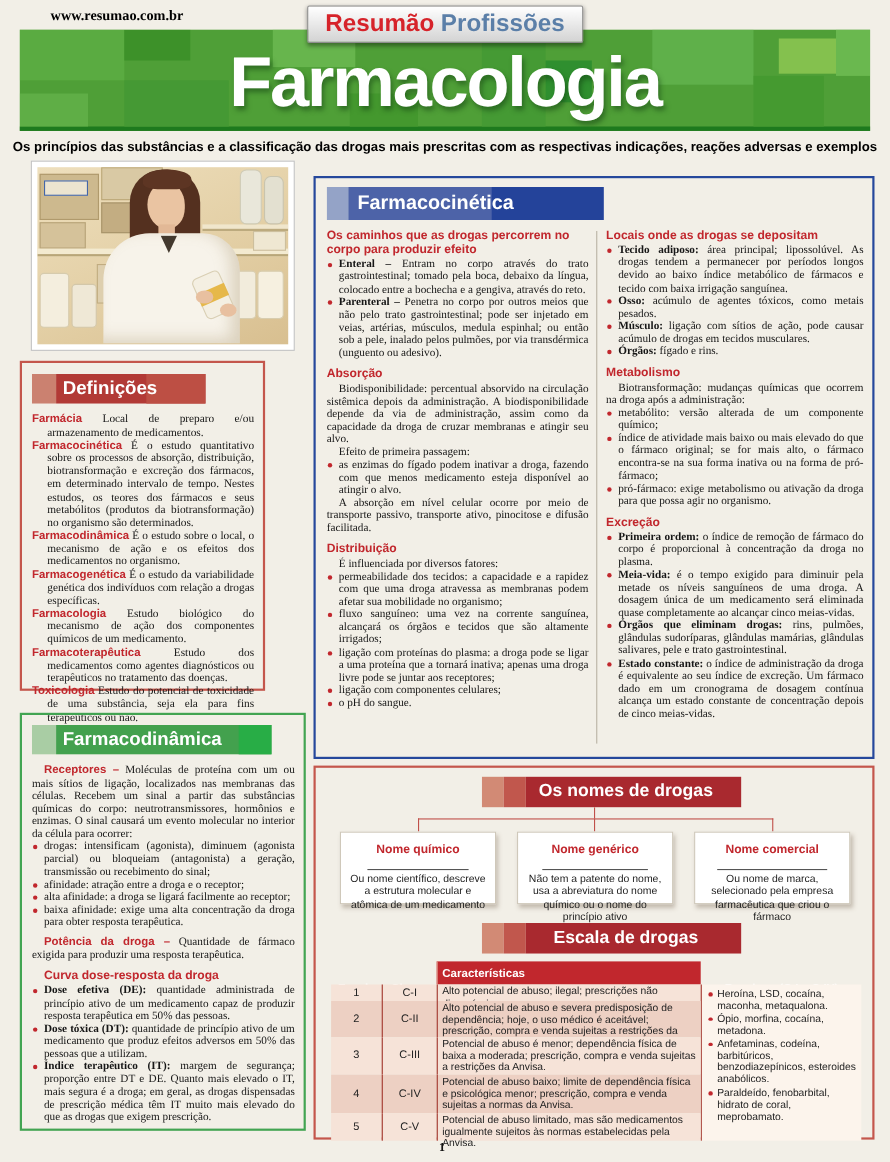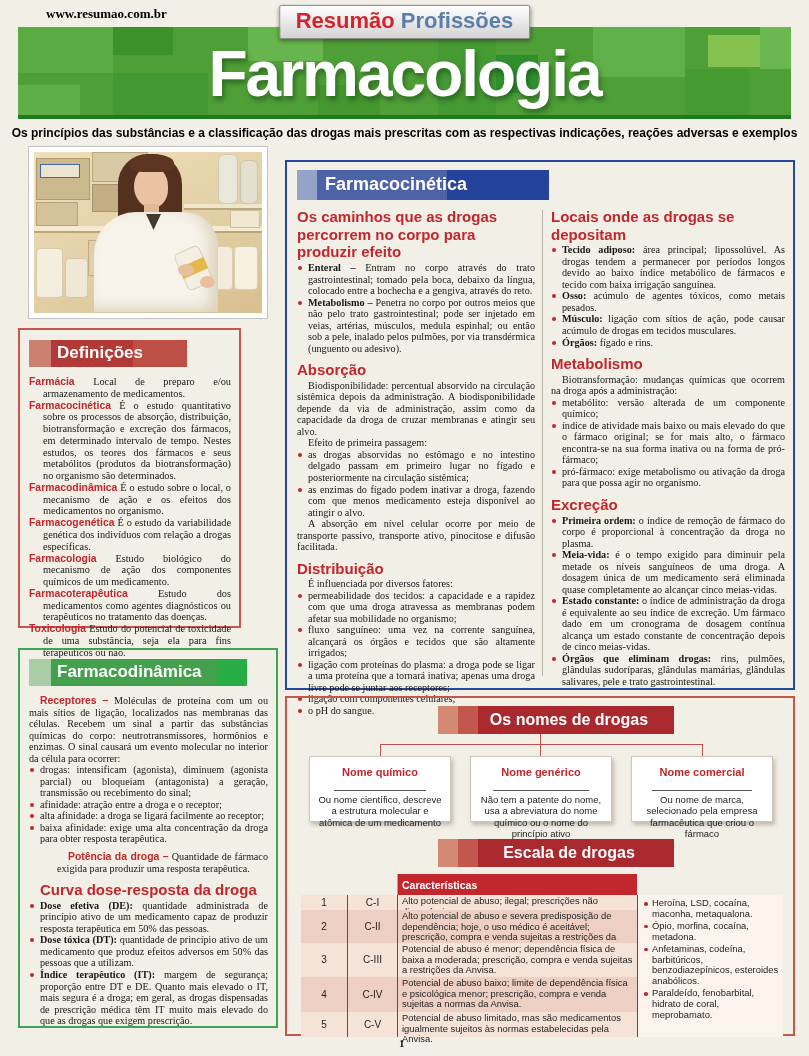--- a/index.html
+++ b/index.html
@@ -83,41 +83,41 @@
 
   
   .fk-panel { left:285px; top:160px; width:510px; height:530px;
     border:2px solid #26489c; }
   .fk-col { position:absolute; top:46px; }
   .fk-col1 { left:10px; width:238px; }
   .fk-col2 { left:264px; width:234px; }
   .fk-divider { position:absolute; left:255px; top:48px; bottom:12px;
     width:1px; background:#b9b2a4; }
 
-  .rh { color:#c1272d; font-weight:bold; font-size:15px;
+  .rh { color:#c1272d; font-weight:bold; font-size:11px;
     line-height:1.18; margin:7px 0 1px; }
   .rh.first { margin-top:0; }
   .p {
     font-family:"Liberation Serif", serif;
     font-size:10.2px; line-height:1.13; text-align:justify; color:#161616;
   }
   .ind { text-indent:11px; }
   .bul {
     position:relative; padding-left:11px;
     font-family:"Liberation Serif", serif;
     font-size:10.2px; line-height:1.13; text-align:justify; color:#161616;
   }
   .bul::before {
     content:""; position:absolute; left:1px; top:4px;
     width:4px; height:4px; border-radius:50%; background:#c1272d;
   }
   .slead { font-weight:bold; }
   .rlead { font-family:"Liberation Sans", sans-serif;
     font-weight:bold; color:#c1272d; font-size:10.4px; }
-  .gap6 { margin-top:6px;margin-left:28px; }
+  .gap6 { margin-top:6px; }
 
   
   .bot-panel { left:285px; top:696px; width:510px; height:340px;
     border:2px solid #c4564c; }
   .titlebar {
     position:absolute; left:151px; width:236px; height:28px; overflow:hidden;
   }
   .titlebar .seg { position:absolute; top:0; bottom:0; }
   .titlebar .txt {
     position:absolute; left:0; right:0; top:0; line-height:27px;
@@ -274,25 +274,24 @@
     <div class="seg" style="left:0;width:20px;background:#94a3c7"></div>
     <div class="seg" style="left:20px;right:0;background:#24439a"></div>
     <div class="seg" style="left:20px;width:130px;background:#4d63a8"></div>
     <div class="txt" style="line-height:29px;font-size:18px">Farmacocinética</div>
   </div>
   <div class="fk-divider"></div>
 
   <div class="fk-col fk-col1">
     <div class="rh first">Os caminhos que as drogas percorrem no corpo para produzir efeito</div>
     <div class="bul"><b class="slead">Enteral –</b> <span>Entram no corpo através do trato gastrointestinal; tomado pela boca, debaixo da língua, colocado entre a bochecha e a gengiva, através do reto.</span></div>
-    <div class="bul"><b class="slead">Metabolismo –</b> <span>Penetra no corpo por outros meios que não pelo trato gastrointestinal; pode ser injetado em veias, artérias, músculos, medula espinhal; ou então sob a pele, inalado pelos pulmões, por via transdérmica (unguento ou adesivo).</span></div>
+    <div class="bul"><b class="slead">Parenteral –</b> <span>Penetra no corpo por outros meios que não pelo trato gastrointestinal; pode ser injetado em veias, artérias, músculos, medula espinhal; ou então sob a pele, inalado pelos pulmões, por via transdérmica (unguento ou adesivo).</span></div>
     <div class="rh">Absorção</div>
     <p class="p ind">Biodisponibilidade: percentual absorvido na circulação sistêmica depois da administração. A biodisponibilidade depende da via de administração, assim como da capacidade da droga de cruzar membranas e atingir seu alvo.</p>
     <p class="p ind">Efeito de primeira passagem:</p>
-    <div class="bul"><span>as drogas absorvidas no estômago e no intestino delgado passam em primeiro lugar no fígado e posteriormente na circulação sistêmica;</span></div>
     <div class="bul"><span>as enzimas do fígado podem inativar a droga, fazendo com que menos medicamento esteja disponível ao atingir o alvo.</span></div>
     <p class="p ind">A absorção em nível celular ocorre por meio de transporte passivo, transporte ativo, pinocitose e difusão facilitada.</p>
     <div class="rh">Distribuição</div>
     <p class="p ind">É influenciada por diversos fatores:</p>
     <div class="bul"><span>permeabilidade dos tecidos: a capacidade e a rapidez com que uma droga atravessa as membranas podem afetar sua mobilidade no organismo;</span></div>
     <div class="bul"><span>fluxo sanguíneo: uma vez na corrente sanguínea, alcançará os órgãos e tecidos que são altamente irrigados;</span></div>
     <div class="bul"><span>ligação com proteínas do plasma: a droga pode se ligar a uma proteína que a tornará inativa; apenas uma droga livre pode se juntar aos receptores;</span></div>
     <div class="bul"><span>ligação com componentes celulares;</span></div>
     <div class="bul"><span>o pH do sangue.</span></div>
   </div>
@@ -304,22 +303,22 @@
     <div class="bul"><b class="slead">Músculo:</b> <span>ligação com sítios de ação, pode causar acúmulo de drogas em tecidos musculares.</span></div>
     <div class="bul"><b class="slead">Órgãos:</b> <span>fígado e rins.</span></div>
     <div class="rh">Metabolismo</div>
     <p class="p ind">Biotransformação: mudanças químicas que ocorrem na droga após a administração:</p>
     <div class="bul"><span>metabólito: versão alterada de um componente químico;</span></div>
     <div class="bul"><span>índice de atividade mais baixo ou mais elevado do que o fármaco original; se for mais alto, o fármaco encontra-se na sua forma inativa ou na forma de pró-fármaco;</span></div>
     <div class="bul"><span>pró-fármaco: exige metabolismo ou ativação da droga para que possa agir no organismo.</span></div>
     <div class="rh">Excreção</div>
     <div class="bul"><b class="slead">Primeira ordem:</b> <span>o índice de remoção de fármaco do corpo é proporcional à concentração da droga no plasma.</span></div>
     <div class="bul"><b class="slead">Meia-vida:</b> <span>é o tempo exigido para diminuir pela metade os níveis sanguíneos de uma droga. A dosagem única de um medicamento será eliminada quase completamente ao alcançar cinco meias-vidas.</span></div>
+    <div class="bul"><b class="slead">Órgãos que eliminam drogas:</b> <span>rins, pulmões, glândulas sudoríparas, glândulas mamárias, glândulas salivares, pele e trato gastrointestinal.</span></div>
     <div class="bul"><b class="slead">Estado constante:</b> <span>o índice de administração da droga é equivalente ao seu índice de excreção. Um fármaco dado em um cronograma de dosagem contínua alcança um estado constante de concentração depois de cinco meias-vidas.</span></div>
-    <div class="bul"><b class="slead">Órgãos que eliminam drogas:</b> <span>rins, pulmões, glândulas sudoríparas, glândulas mamárias, glândulas salivares, pele e trato gastrointestinal.</span></div>
   </div>
 </div>
 
 <div class="panel bot-panel">
 
   <div class="titlebar" style="top:8px">
     <div class="seg" style="left:0;width:20px;background:#d28a75"></div>
     <div class="seg" style="left:20px;width:20px;background:#c1574d"></div>
     <div class="seg" style="left:40px;right:0;background:#a9292f"></div>
     <div class="txt">Os nomes de drogas</div>

